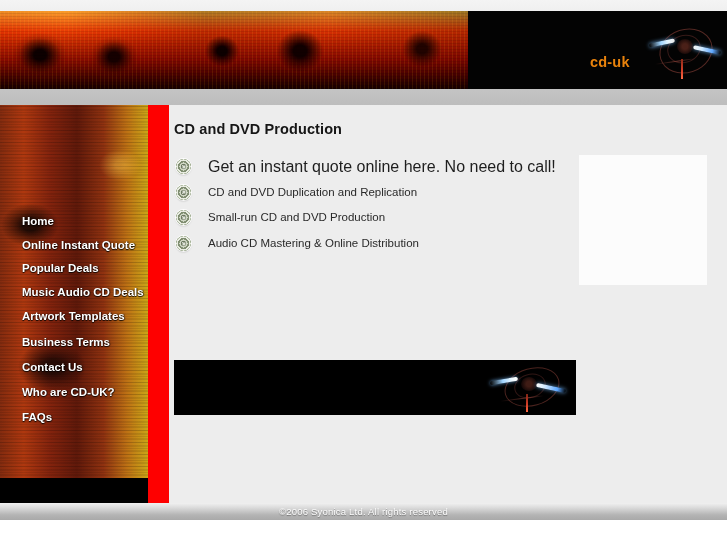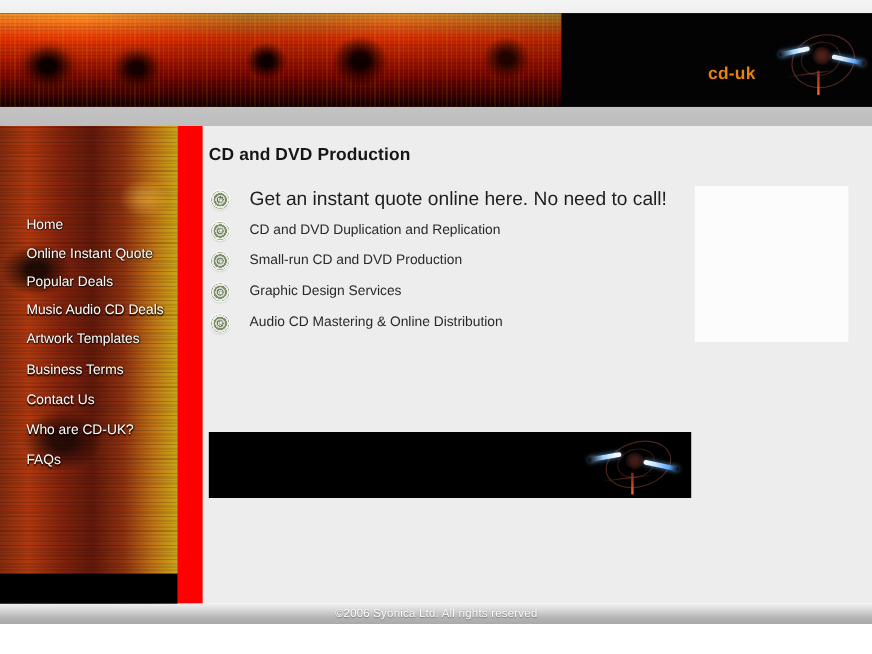--- a/index.html
+++ b/index.html
@@ -160,24 +160,25 @@
     position: absolute;
     left: 0; top: 0;
     width: 148px;
     z-index: 4;
   }
   .nav-item {
     position: absolute;
     left: 22px;
     color: #ffffff;
     font-size: 11.5px;
-    font-weight: normal;
+    font-weight: bold;
     white-space: nowrap;
     text-shadow: 0 1px 1px rgba(0,0,0,.9), 1px 0 1px rgba(0,0,0,.6);
     cursor: pointer;
+    margin-top: 33px;
   }
 
   
   .red-bar {
     position: absolute;
     left: 148px; top: 105px;
     width: 21px; height: 398px;
     background: #fe0000;
   }
 
@@ -387,24 +388,20 @@
         <span class="feature-text">CD and DVD Duplication and Replication</span>
       </div>
 
 
       <div class="feature-row">
         <span class="disc-icon"></span>
         <span class="feature-text">Small-run CD and DVD Production</span>
       </div>
 
 
-      <div class="feature-row">
-        <span class="disc-icon"></span>
-        <span class="feature-text">Graphic Design Services</span>
-      </div>
 
       <div class="feature-row">
         <span class="disc-icon"></span>
         <span class="feature-text">Audio CD Mastering &amp; Online Distribution</span>
       </div>
 
     </div>
 
     <div class="image-placeholder"></div>
 

